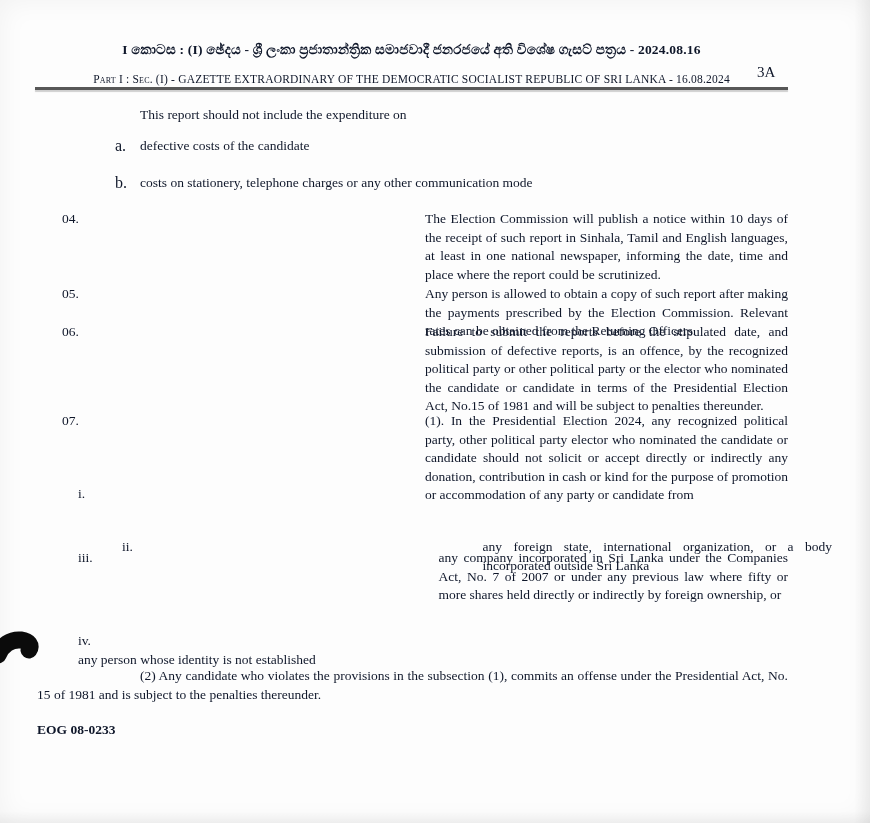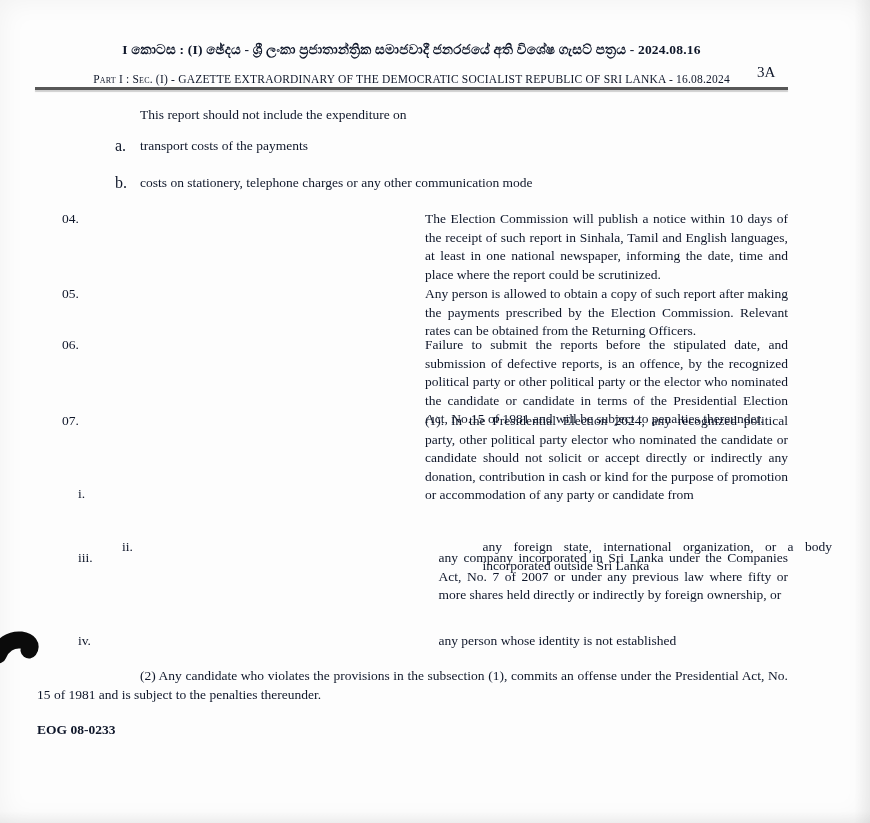--- a/index.html
+++ b/index.html
@@ -94,56 +94,56 @@
   </div>
 
   <div class="page-number">3A</div>
 
   <div class="header-rule"></div>
 
   <div class="intro">This report should not include the expenditure on</div>
 
   <div class="sub-item" style="top:137px;">
     <span class="marker">a.</span>
-    <span class="txt">transport costs of the payments</span>
+    <span class="txt">defective costs of the candidate</span>
   </div>
   <div class="sub-item" style="top:174px;">
     <span class="marker">b.</span>
     <span class="txt">costs on stationery, telephone charges or any other communication mode</span>
   </div>
 
   <div class="clause" style="top:210px;">
     <span class="num txt">04.</span>
     <span class="txt">The Election Commission will publish a notice within 10 days of the receipt of such report in Sinhala, Tamil and English languages, at least in one national newspaper, informing the date, time and place where the report could be scrutinized.</span>
   </div>
   <div class="clause" style="top:285px;">
     <span class="num txt">05.</span>
     <span class="txt">Any person is allowed to obtain a copy of such report after making the payments prescribed by the Election Commission. Relevant rates can be obtained from the Returning Officers.</span>
   </div>
-  <div class="clause" style="top:336px;justify-content:center;">
+  <div class="clause" style="top:323px;justify-content:center;">
     <span class="num txt">06.</span>
     <span class="txt">Failure to submit the reports before the stipulated date, and submission of defective reports, is an offence, by the recognized political party or other political party or the elector who nominated the candidate or candidate in terms of the Presidential Election Act, No.15 of 1981 and will be subject to penalties thereunder.</span>
   </div>
   <div class="clause" style="top:412px;">
     <span class="num txt">07.</span>
     <span class="txt">(1). In the Presidential Election 2024, any recognized political party, other political party elector who nominated the candidate or candidate should not solicit or accept directly or indirectly any donation, contribution in cash or kind for the purpose of promotion or accommodation of any party or candidate from</span>
   </div>
 
   <div class="roman" style="top:485px;">
     <span class="marker txt">i.</span>
   </div>
   <div class="roman" style="top:538px;margin-left:44px;">
     <span class="marker txt">ii.</span>
     <span class="txt">any foreign state, international organization, or a body incorporated outside Sri Lanka</span>
   </div>
   <div class="roman" style="top:549px;">
     <span class="marker txt">iii.</span>
     <span class="txt">any company incorporated in Sri Lanka under the Companies Act, No. 7 of 2007 or under any previous law where fifty or more shares held directly or indirectly by foreign ownership, or</span>
   </div>
-  <div class="roman" style="top:632px;">
+  <div class="roman" style="top:632px;flex-direction:column;">
     <span class="marker txt">iv.</span>
     <span class="txt">any person whose identity is not established</span>
   </div>
 
   <div class="subsection2">(2) Any candidate who violates the provisions in the subsection (1), commits an offense under the Presidential Act, No. 15 of 1981 and is subject to the penalties thereunder.</div>
 
   <div class="footer-code">EOG 08-0233</div>
 
   <div class="ink-mark">
     <svg width="58" height="46" viewBox="0 0 58 46">

